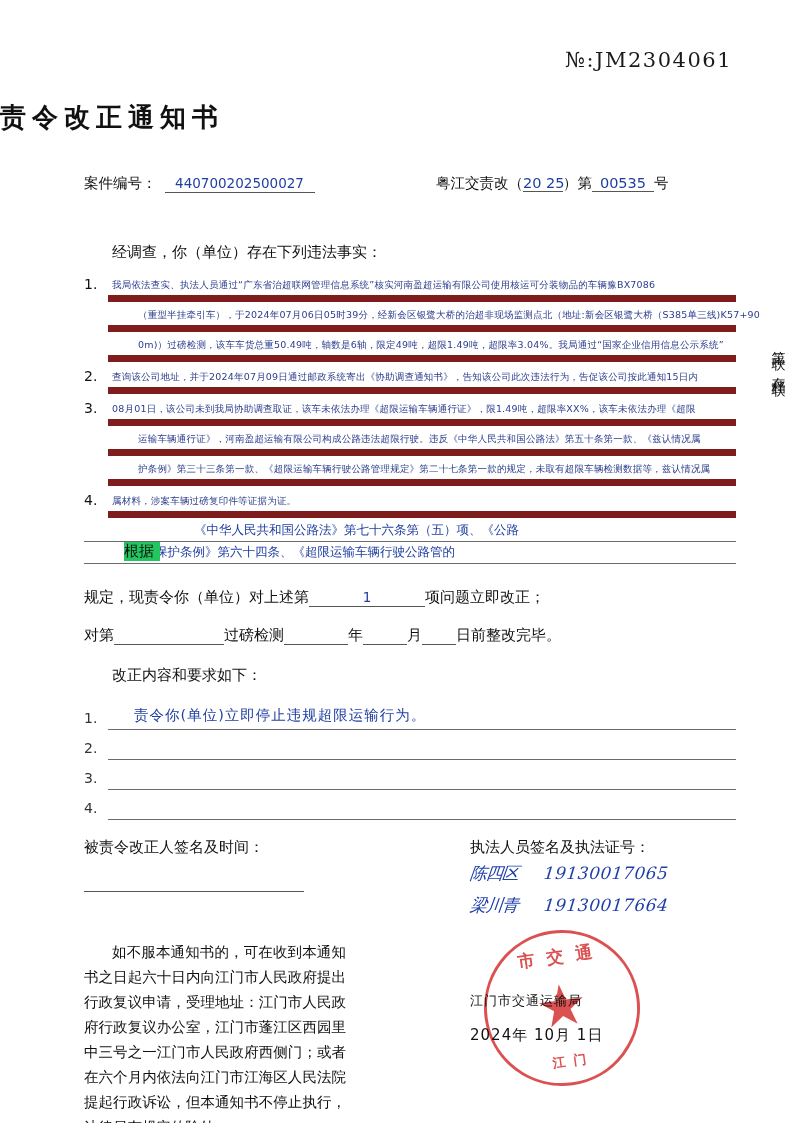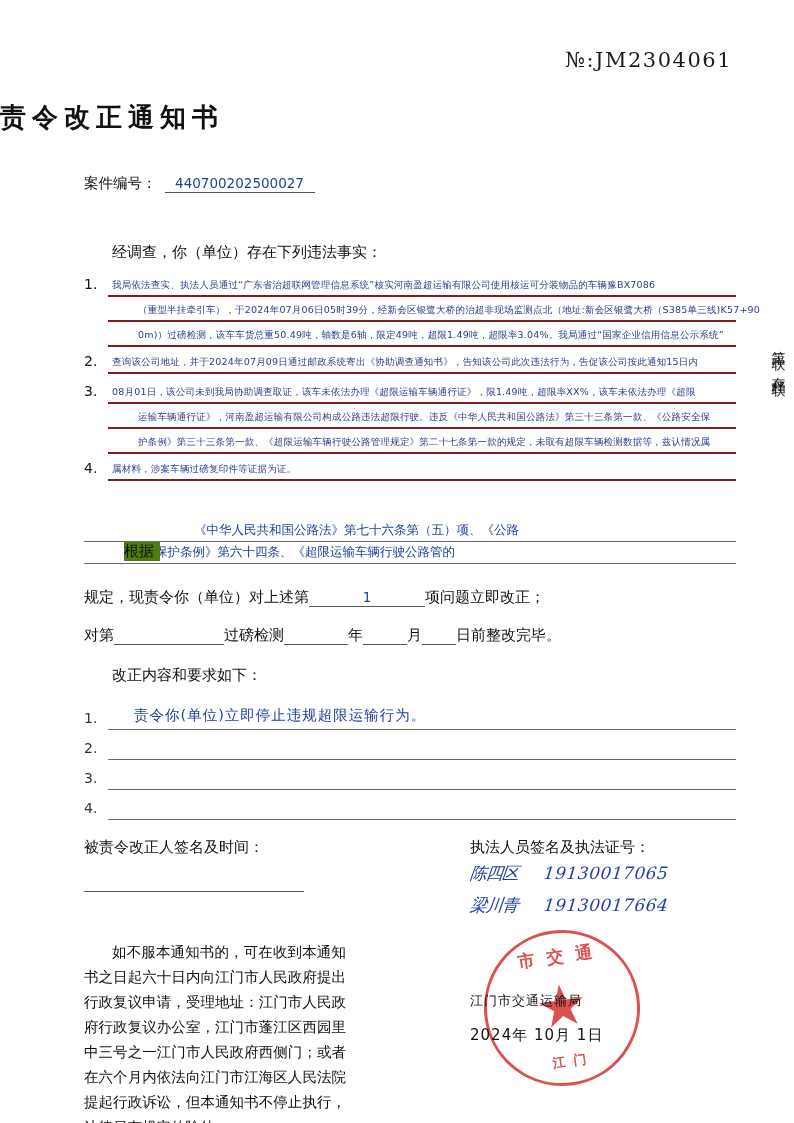--- a/index.html
+++ b/index.html
@@ -115,21 +115,21 @@
     width: 20px;
     font-size: 14px;
     color: #111;
   }
   .fact .lines {
     margin-left: 24px;
   }
   .fact .tline {
     position: relative;
     height: 23px;
-    border-bottom: 2px solid #7f1d1d;
+    border-bottom: 7px solid #7f1d1d;
   }
   .fact .tline span {
     position: absolute;
     left: 30px;
     bottom: 3px;
     font-size: 9.5px;
     color: #2b3d8c;
     white-space: nowrap;
     letter-spacing: 0.2px;
   }
@@ -158,21 +158,21 @@
     font-size: 12.5px;
     color: #1f3fa0;
     white-space: nowrap;
   }
   .basis .genju {
     position: absolute;
     left: 40px;
     top: 22px;
     font-size: 15px;
     z-index: 2;
-    background: #4d7c0f;
+    background: #22c55e;
     padding-right: 6px;
   }
 
   
   .order1 {
     position: absolute;
     top: 588px;
     left: 84px;
     font-size: 15px;
   }
@@ -367,20 +367,23 @@
 <div class="page">
 
   <div class="serial">№:JM2304061</div>
 
   <div class="title">责令改正通知书</div>
 
   <div class="row-case">
     <div class="case-no">
       <span class="lbl">案件编号：</span><span class="fill blue">440700202500027</span>
     </div>
+    <div class="doc-no">
+      <span class="lbl">粤江交责改（</span><span class="yr">20 25</span><span class="lbl">）第</span><span class="seq">00535</span><span class="lbl">号</span>
+    </div>
   </div>
 
 
   <div class="intro">经调查，你（单位）存在下列违法事实：</div>
 
   <div class="facts">
 
     <div class="fact">
       <div class="num">1.</div>
       <div class="lines">
@@ -405,21 +408,21 @@
       </div>
     </div>
 
     <div class="fact">
       <div class="num">3.</div>
       <div class="lines">
         <div class="tline">
             <span class="ind0">08月01日，该公司未到我局协助调查取证，该车未依法办理《超限运输车辆通行证》，限1.49吨，超限率XX%，该车未依法办理《超限</span>
           </div>
         <div class="tline">
-            <span>运输车辆通行证》，河南盈超运输有限公司构成公路违法超限行驶。违反《中华人民共和国公路法》第三十三条第一款、《公路安全保</span>
+            <span>运输车辆通行证》，河南盈超运输有限公司构成公路违法超限行驶。违反《中华人民共和国公路法》第五十条第一款、《兹认情况属</span>
           </div>
         <div class="tline">
             <span>护条例》第三十三条第一款、《超限运输车辆行驶公路管理规定》第二十七条第一款的规定，未取有超限车辆检测数据等，兹认情况属</span>
           </div>
       </div>
     </div>
 
     <div class="fact">
       <div class="num">4.</div>
       <div class="lines">

